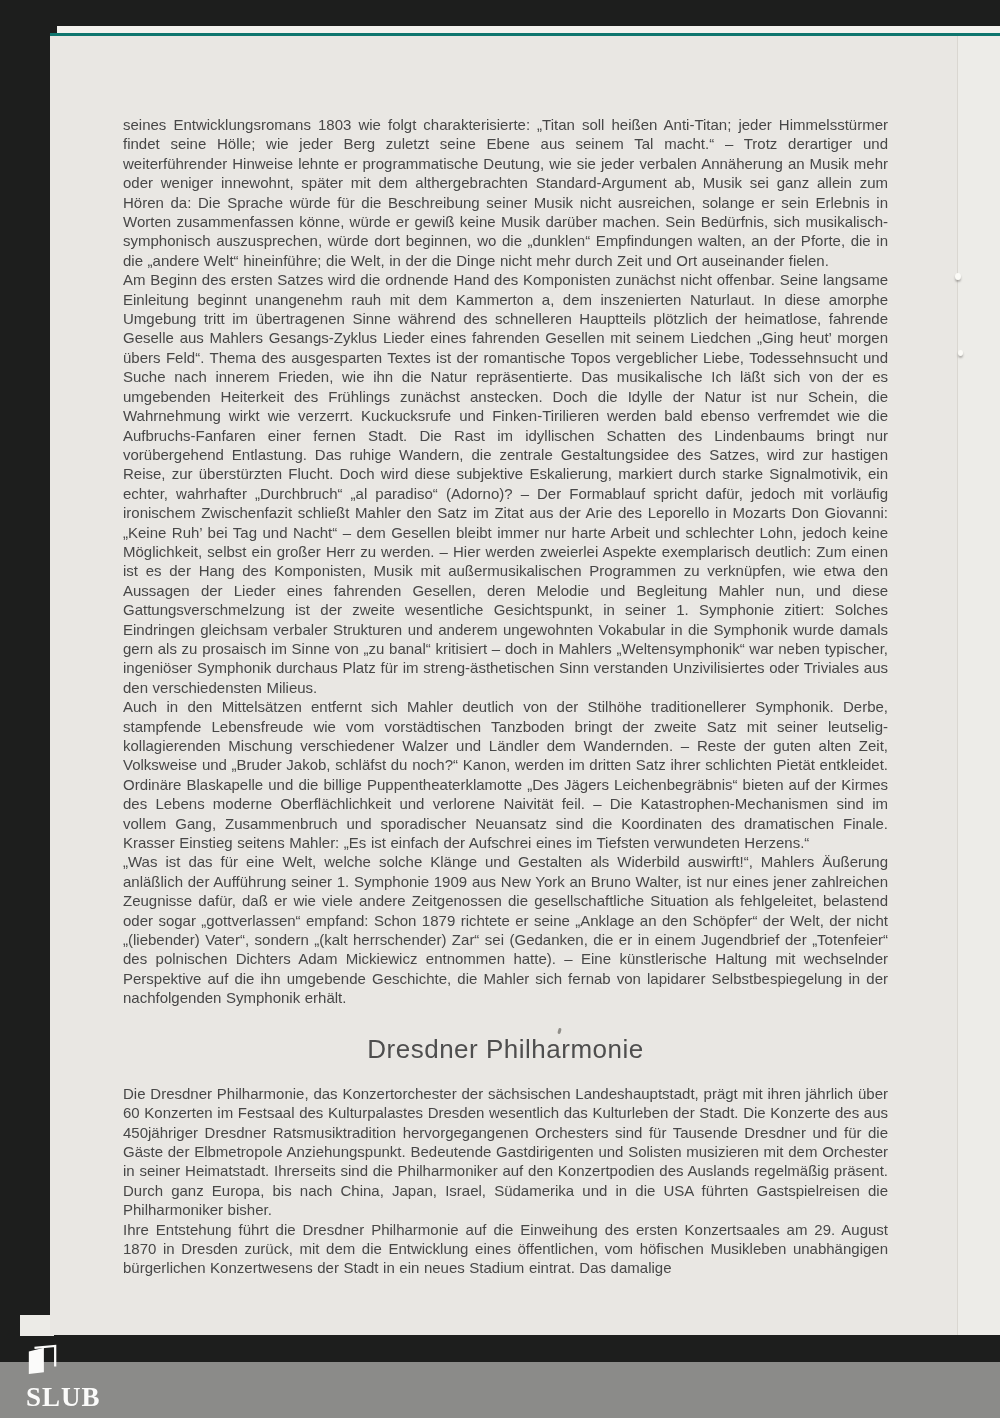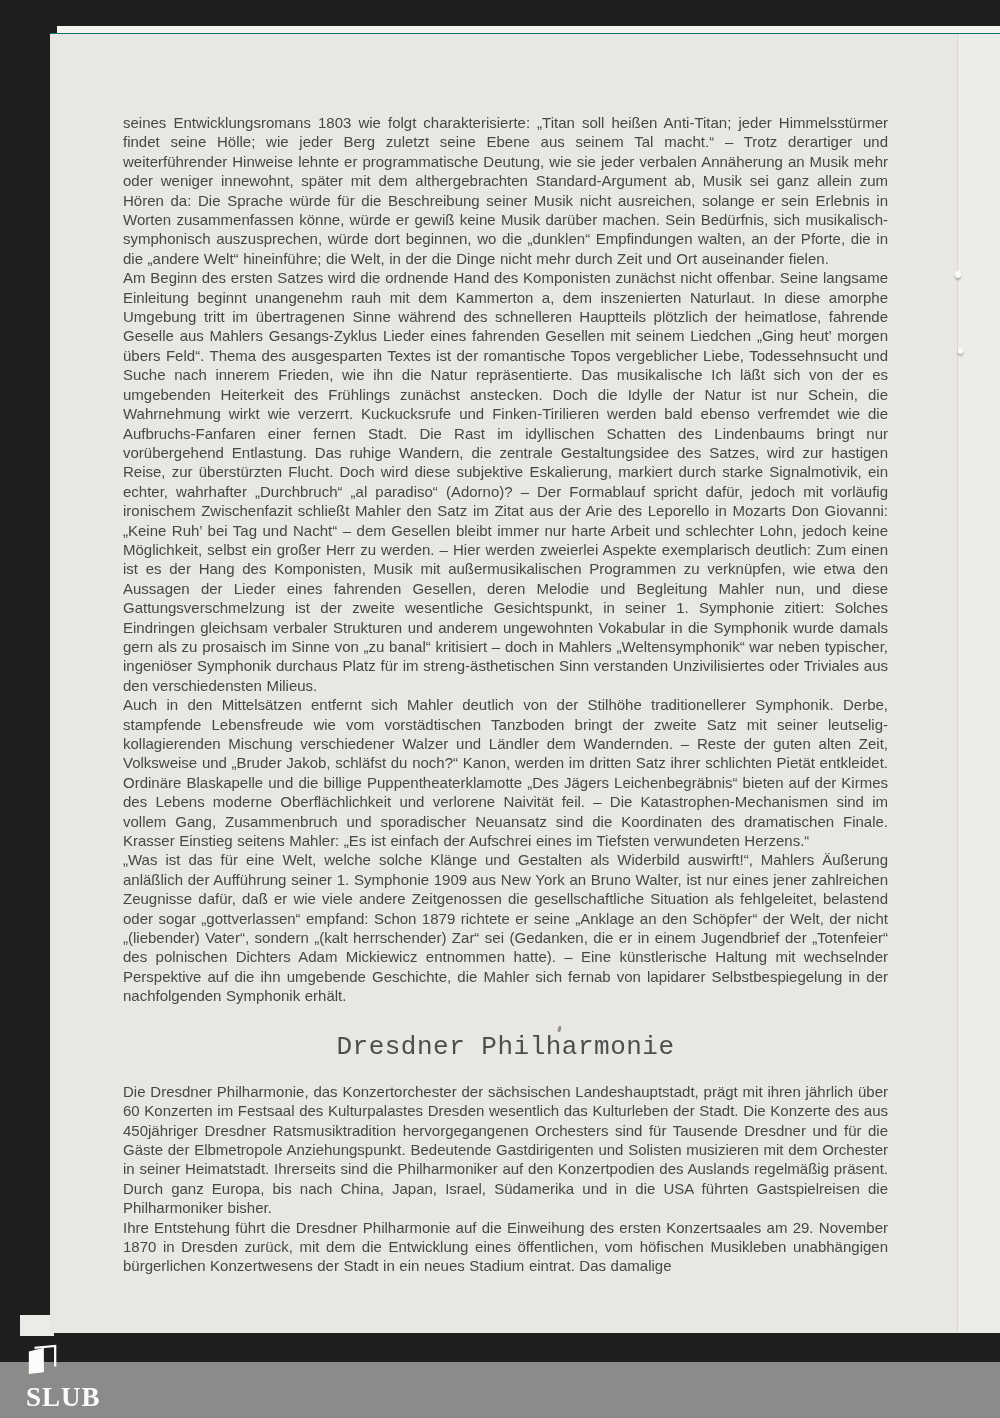--- a/index.html
+++ b/index.html
@@ -27,21 +27,21 @@
       left: 20px; top: 1315px;
       width: 34px; height: 21px;
       background: #ecebe7;
     }
 
     .page {
       position: absolute;
       left: 50px; top: 33px;
       width: 950px; height: 1299px;
       background: #e9e7e3;
-      border-top: 1px solid #0f766e;
+      border-top: 3px solid #0f766e;
     }
 
     .fold {
       position: absolute;
       left: 907px; top: 0; right: 0; bottom: 0;
       background: #edece8;
       border-left: 1px solid #dad7d1;
     }
 
     .staple {
@@ -79,21 +79,20 @@
     }
 
     .content h2 {
       margin: 26px 0 20px 0;
       font-size: 26px;
       line-height: 30px;
       font-weight: 400;
       letter-spacing: 0.5px;
       color: #4e4e4e;
       text-align: center;
-      font-family: Liberation Mono, monospace;
     }
 
     .footer {
       position: absolute;
       left: 0; top: 1362px;
       width: 1000px; height: 56px;
       background: #8b8b89;
       display: flex;
       align-items: center;
       justify-content: space-between;
@@ -154,21 +153,21 @@
 
     <div class="content">
       <p>seines Entwicklungsromans 1803 wie folgt charakterisierte: „Titan soll heißen Anti-Titan; jeder Himmelsstürmer findet seine Hölle; wie jeder Berg zuletzt seine Ebene aus seinem Tal macht.“ – Trotz derartiger und weiterführender Hinweise lehnte er programmatische Deutung, wie sie jeder verbalen Annäherung an Musik mehr oder weniger innewohnt, später mit dem althergebrachten Standard-Argument ab, Musik sei ganz allein zum Hören da: Die Sprache würde für die Beschreibung seiner Musik nicht ausreichen, solange er sein Erlebnis in Worten zusammenfassen könne, würde er gewiß keine Musik darüber machen. Sein Bedürfnis, sich musikalisch-symphonisch auszusprechen, würde dort beginnen, wo die „dunklen“ Empfindungen walten, an der Pforte, die in die „andere Welt“ hineinführe; die Welt, in der die Dinge nicht mehr durch Zeit und Ort auseinander fielen.</p>
       <p>Am Beginn des ersten Satzes wird die ordnende Hand des Komponisten zunächst nicht offenbar. Seine langsame Einleitung beginnt unangenehm rauh mit dem Kammerton a, dem inszenierten Naturlaut. In diese amorphe Umgebung tritt im übertragenen Sinne während des schnelleren Hauptteils plötzlich der heimatlose, fahrende Geselle aus Mahlers Gesangs-Zyklus Lieder eines fahrenden Gesellen mit seinem Liedchen „Ging heut’ morgen übers Feld“. Thema des ausgesparten Textes ist der romantische Topos vergeblicher Liebe, Todessehnsucht und Suche nach innerem Frieden, wie ihn die Natur repräsentierte. Das musikalische Ich läßt sich von der es umgebenden Heiterkeit des Frühlings zunächst anstecken. Doch die Idylle der Natur ist nur Schein, die Wahrnehmung wirkt wie verzerrt. Kuckucksrufe und Finken-Tirilieren werden bald ebenso verfremdet wie die Aufbruchs-Fanfaren einer fernen Stadt. Die Rast im idyllischen Schatten des Lindenbaums bringt nur vorübergehend Entlastung. Das ruhige Wandern, die zentrale Gestaltungsidee des Satzes, wird zur hastigen Reise, zur überstürzten Flucht. Doch wird diese subjektive Eskalierung, markiert durch starke Signalmotivik, ein echter, wahrhafter „Durchbruch“ „al paradiso“ (Adorno)? – Der Formablauf spricht dafür, jedoch mit vorläufig ironischem Zwischenfazit schließt Mahler den Satz im Zitat aus der Arie des Leporello in Mozarts Don Giovanni: „Keine Ruh’ bei Tag und Nacht“ – dem Gesellen bleibt immer nur harte Arbeit und schlechter Lohn, jedoch keine Möglichkeit, selbst ein großer Herr zu werden. – Hier werden zweierlei Aspekte exemplarisch deutlich: Zum einen ist es der Hang des Komponisten, Musik mit außermusikalischen Programmen zu verknüpfen, wie etwa den Aussagen der Lieder eines fahrenden Gesellen, deren Melodie und Begleitung Mahler nun, und diese Gattungsverschmelzung ist der zweite wesentliche Gesichtspunkt, in seiner 1. Symphonie zitiert: Solches Eindringen gleichsam verbaler Strukturen und anderem ungewohnten Vokabular in die Symphonik wurde damals gern als zu prosaisch im Sinne von „zu banal“ kritisiert – doch in Mahlers „Weltensymphonik“ war neben typischer, ingeniöser Symphonik durchaus Platz für im streng-ästhetischen Sinn verstanden Unzivilisiertes oder Triviales aus den verschiedensten Milieus.</p>
       <p>Auch in den Mittelsätzen entfernt sich Mahler deutlich von der Stilhöhe traditionellerer Symphonik. Derbe, stampfende Lebensfreude wie vom vorstädtischen Tanzboden bringt der zweite Satz mit seiner leutselig-kollagierenden Mischung verschiedener Walzer und Ländler dem Wandernden. – Reste der guten alten Zeit, Volksweise und „Bruder Jakob, schläfst du noch?“ Kanon, werden im dritten Satz ihrer schlichten Pietät entkleidet. Ordinäre Blaskapelle und die billige Puppentheaterklamotte „Des Jägers Leichenbegräbnis“ bieten auf der Kirmes des Lebens moderne Oberflächlichkeit und verlorene Naivität feil. – Die Katastrophen-Mechanismen sind im vollem Gang, Zusammenbruch und sporadischer Neuansatz sind die Koordinaten des dramatischen Finale. Krasser Einstieg seitens Mahler: „Es ist einfach der Aufschrei eines im Tiefsten verwundeten Herzens.“</p>
       <p>„Was ist das für eine Welt, welche solche Klänge und Gestalten als Widerbild auswirft!“, Mahlers Äußerung anläßlich der Aufführung seiner 1. Symphonie 1909 aus New York an Bruno Walter, ist nur eines jener zahlreichen Zeugnisse dafür, daß er wie viele andere Zeitgenossen die gesellschaftliche Situation als fehlgeleitet, belastend oder sogar „gottverlassen“ empfand: Schon 1879 richtete er seine „Anklage an den Schöpfer“ der Welt, der nicht „(liebender) Vater“, sondern „(kalt herrschender) Zar“ sei (Gedanken, die er in einem Jugendbrief der „Totenfeier“ des polnischen Dichters Adam Mickiewicz entnommen hatte). – Eine künstlerische Haltung mit wechselnder Perspektive auf die ihn umgebende Geschichte, die Mahler sich fernab von lapidarer Selbstbespiegelung in der nachfolgenden Symphonik erhält.</p>
 
       <h2>Dresdner Philharmonie</h2>
 
       <p>Die Dresdner Philharmonie, das Konzertorchester der sächsischen Landeshauptstadt, prägt mit ihren jährlich über 60 Konzerten im Festsaal des Kulturpalastes Dresden wesentlich das Kulturleben der Stadt. Die Konzerte des aus 450jähriger Dresdner Ratsmusiktradition hervorgegangenen Orchesters sind für Tausende Dresdner und für die Gäste der Elbmetropole Anziehungspunkt. Bedeutende Gastdirigenten und Solisten musizieren mit dem Orchester in seiner Heimatstadt. Ihrerseits sind die Philharmoniker auf den Konzertpodien des Auslands regelmäßig präsent. Durch ganz Europa, bis nach China, Japan, Israel, Südamerika und in die USA führten Gastspielreisen die Philharmoniker bisher.</p>
-      <p>Ihre Entstehung führt die Dresdner Philharmonie auf die Einweihung des ersten Konzertsaales am 29. November 1870 in Dresden zurück, mit dem die Entwicklung eines öffentlichen, vom höfischen Musikleben unabhängigen bürgerlichen Konzertwesens der Stadt in ein neues Stadium eintrat. Das damalige</p>
+      <p>Ihre Entstehung führt die Dresdner Philharmonie auf die Einweihung des ersten Konzertsaales am 29. August 1870 in Dresden zurück, mit dem die Entwicklung eines öffentlichen, vom höfischen Musikleben unabhängigen bürgerlichen Konzertwesens der Stadt in ein neues Stadium eintrat. Das damalige</p>
     </div>
   </div>
 
   <footer class="footer">
 
     <div class="slub">
       <svg class="slub-book" viewBox="0 0 34 32" xmlns="http://www.w3.org/2000/svg" aria-hidden="true">
         <polygon points="3,7 19,3 19,29 3,31" fill="#fbfbfa"></polygon>
         <polyline points="9,3 31,1 31,23" fill="none" stroke="#fbfbfa" stroke-width="2.4"></polyline>
       </svg>

